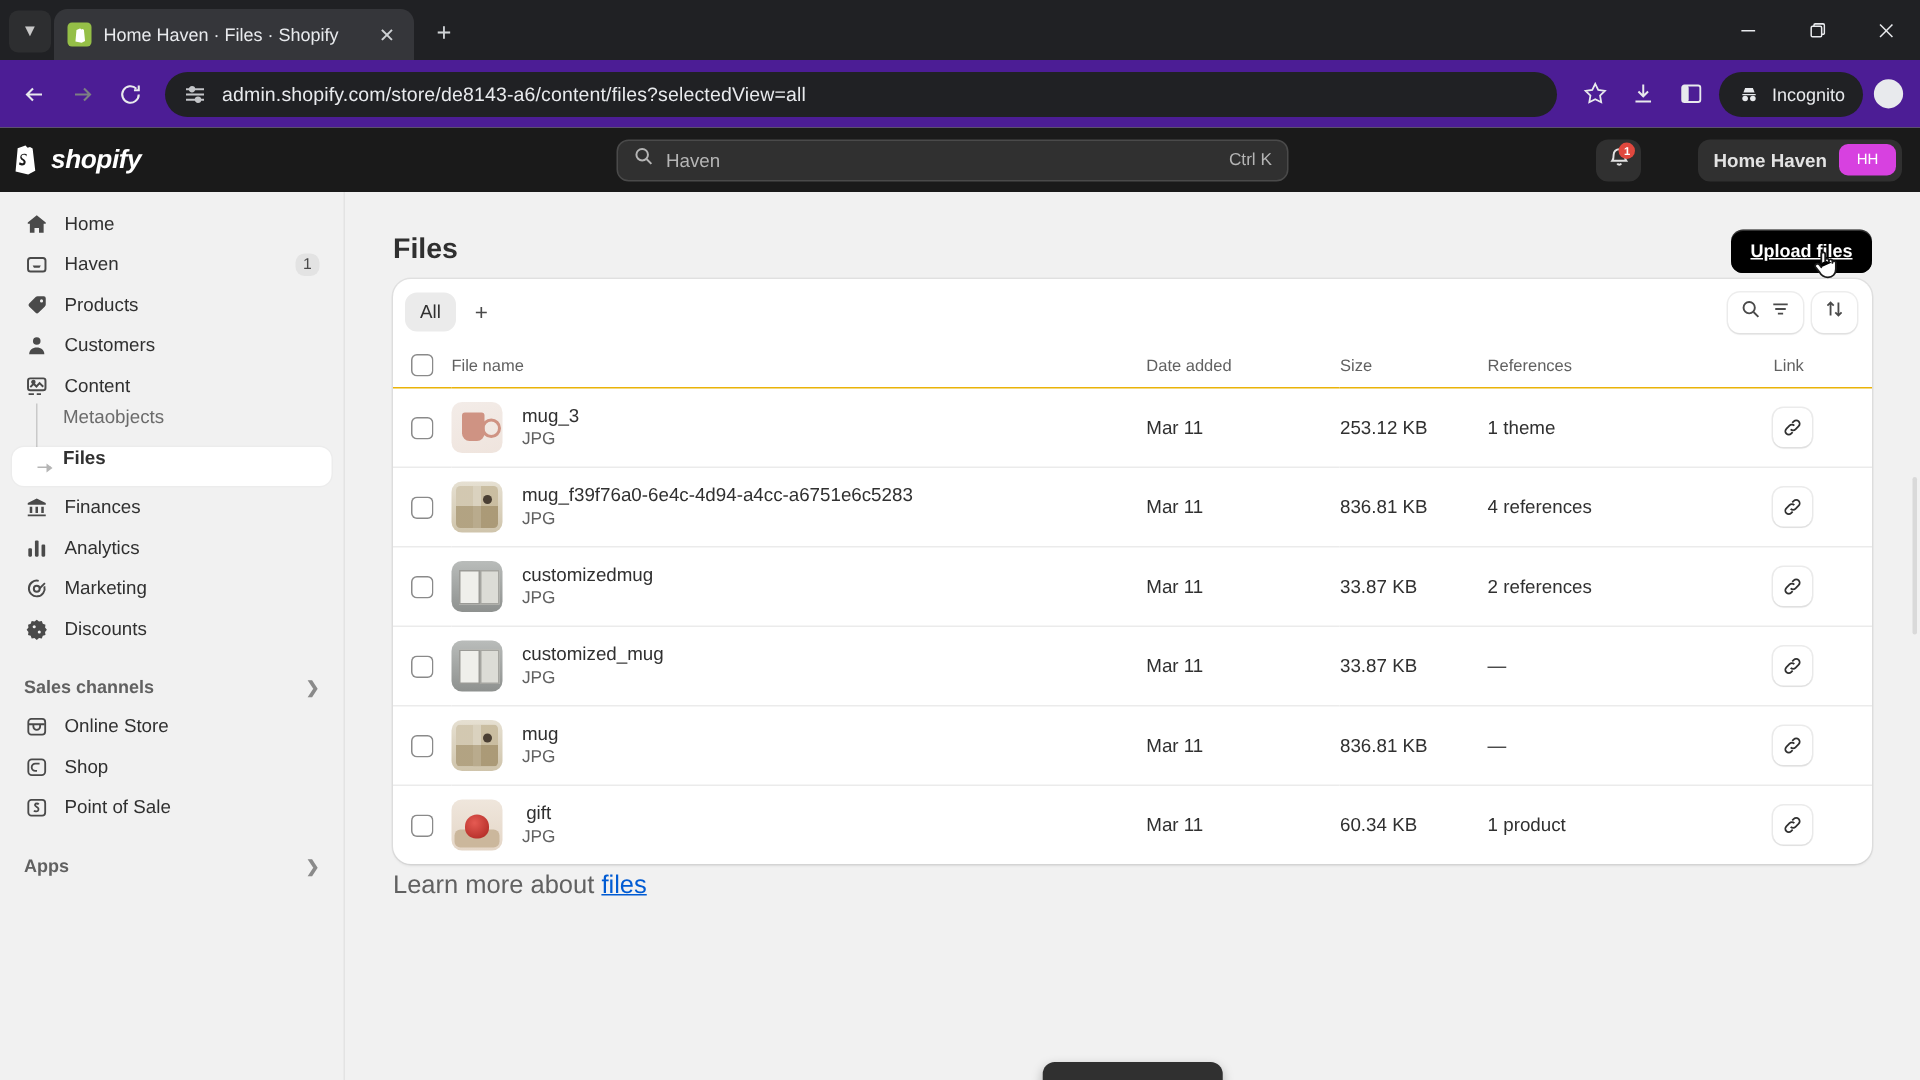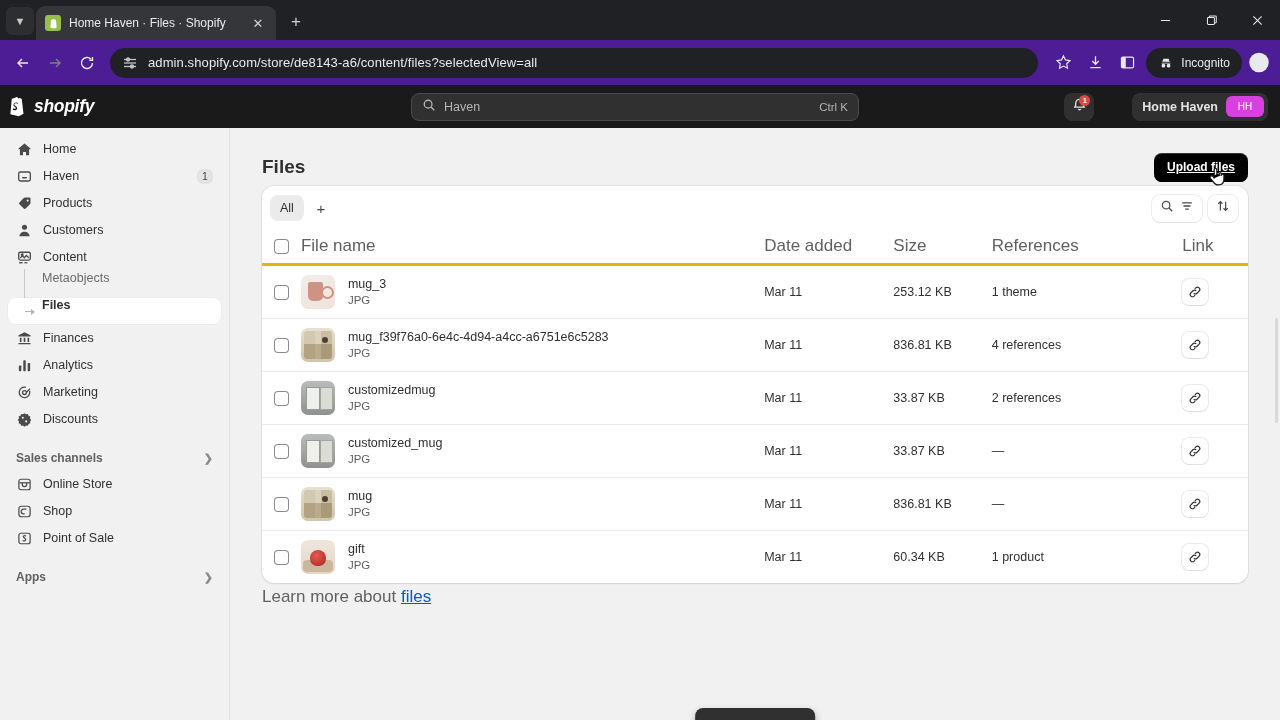--- a/index.html
+++ b/index.html
@@ -248,22 +248,22 @@
   .tool-btn {
     height: 27px; border-radius: 8px; display: flex; align-items: center;
     justify-content: center; gap: 6px; padding: 0 8px; color: #4a4a4a;
     box-shadow: 0 0 0 1px rgba(0,0,0,0.07), 0 1px 1px rgba(0,0,0,0.05);
     background: #fff;
   }
   .tool-btn svg { width: 14px; height: 14px; }
 
   table.files { width: 100%; border-collapse: collapse; }
   table.files thead th {
-    font-size: 17px; font-weight: 400; color: #616161;
-    text-align: left; padding: 6px 0 7px 0; border-bottom: 3px solid #eab308;
+    font-size: 11px; font-weight: 400; color: #616161;
+    text-align: left; padding: 6px 0 7px 0; border-bottom: 1px solid #eab308;
   }
   .col-check { width: 38px; padding-left: 12px !important; }
   .col-name  { width: 452px; }
   .col-date  { width: 126px; }
   .col-size  { width: 96px; }
   .col-refs  { width: 186px; }
   .col-link  { width: 64px; text-align: left !important; }
 
   table.files tbody td {
     border-bottom: 1px solid #ebebeb; padding: 9px 0;
@@ -273,21 +273,21 @@
   .cbox {
     width: 15px; height: 15px; border-radius: 4px;
     box-shadow: 0 0 0 1px #8a8a8a inset; background: #fff;
   }
   .name-cell { display: flex; align-items: center; gap: 13px; }
   .thumb {
     width: 34px; height: 34px; border-radius: 7px; flex: 0 0 auto;
     overflow: hidden; background: #f1f1f1; position: relative;
   }
   .fname-wrap { display: flex; flex-direction: column; gap: 3px; }
-  .fname { font-size: 12.5px; color: #303030; line-height: 14px; }
+  .fname { font-size: 12.5px; color: #303030; line-height: 14px; text-align: center; }
   .fext  { font-size: 11.5px; color: #616161; line-height: 13px; }
   .link-btn {
     width: 26px; height: 26px; border-radius: 7px; background: #fff;
     box-shadow: 0 0 0 1px rgba(0,0,0,0.08), 0 1px 1px rgba(0,0,0,0.05);
     display: flex; align-items: center; justify-content: center;
     color: #303030;
   }
   .link-btn svg { width: 14px; height: 14px; }
 
   .learn-more {

